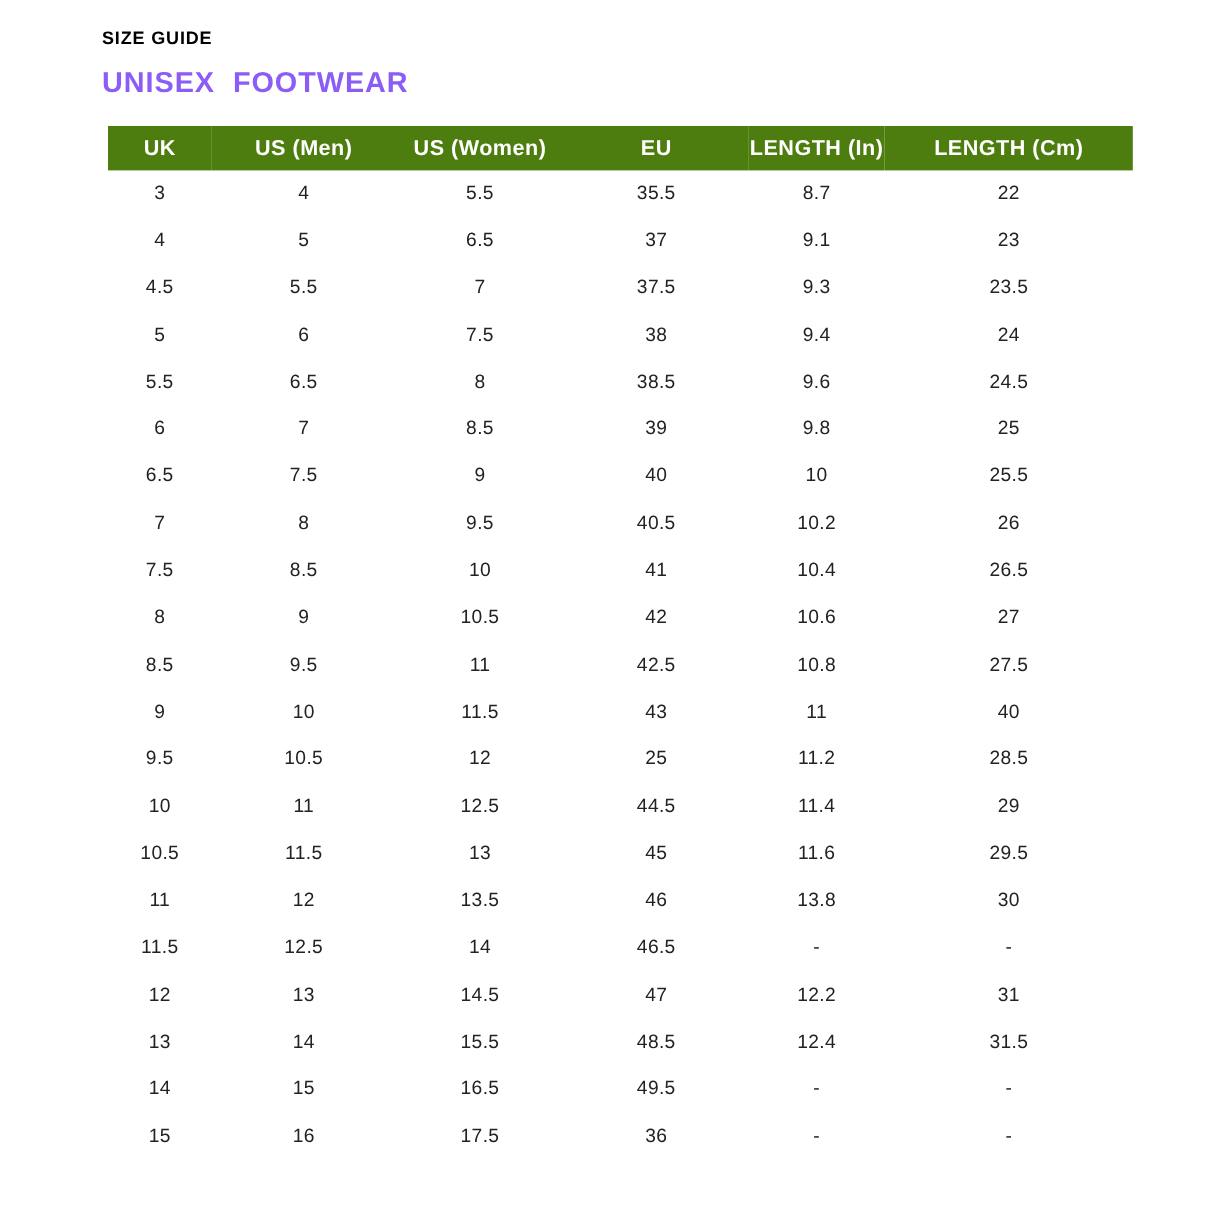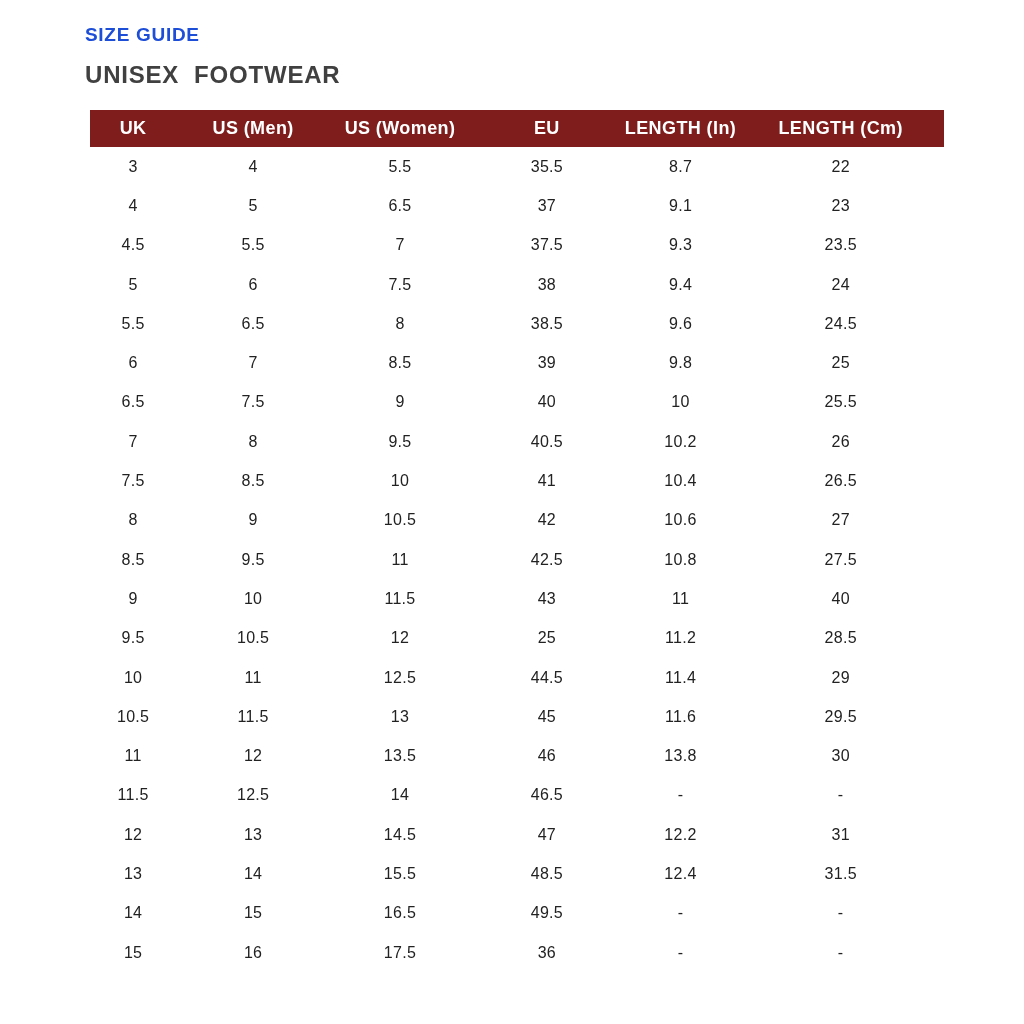--- a/index.html
+++ b/index.html
@@ -11,41 +11,41 @@
     font-family: "Liberation Sans", sans-serif;
     overflow: hidden;
   }
   .page {
     width: 1024px;
     height: 1024px;
     position: relative;
   }
   .eyebrow {
     margin: 24px 0 0 85px;
-    font-size: 19px;
+    font-size: 15px;
     font-weight: bold;
     letter-spacing: 0.7px;
-    color: #1d4ed8;
+    color: #000000;
   }
   .title {
     margin: 15px 0 0 85px;
     font-size: 24px;
     font-weight: bold;
     letter-spacing: 0.8px;
-    color: #404040;
+    color: #8b5cf6;
     white-space: pre; 
   }
   table.size-table {
     margin: 21px 0 0 90px;
     width: 854px;
     border-collapse: collapse;
     table-layout: fixed;
   }
   thead tr.header-row {
-    background: #7f1d1d;
+    background: #4d7c0f;
     color: #ffffff;
     height: 37px;
   }
   th.col-header {
     font-size: 18px;
     font-weight: bold;
     text-align: center;
     white-space: nowrap;
     letter-spacing: 0.4px;
     padding: 0;

